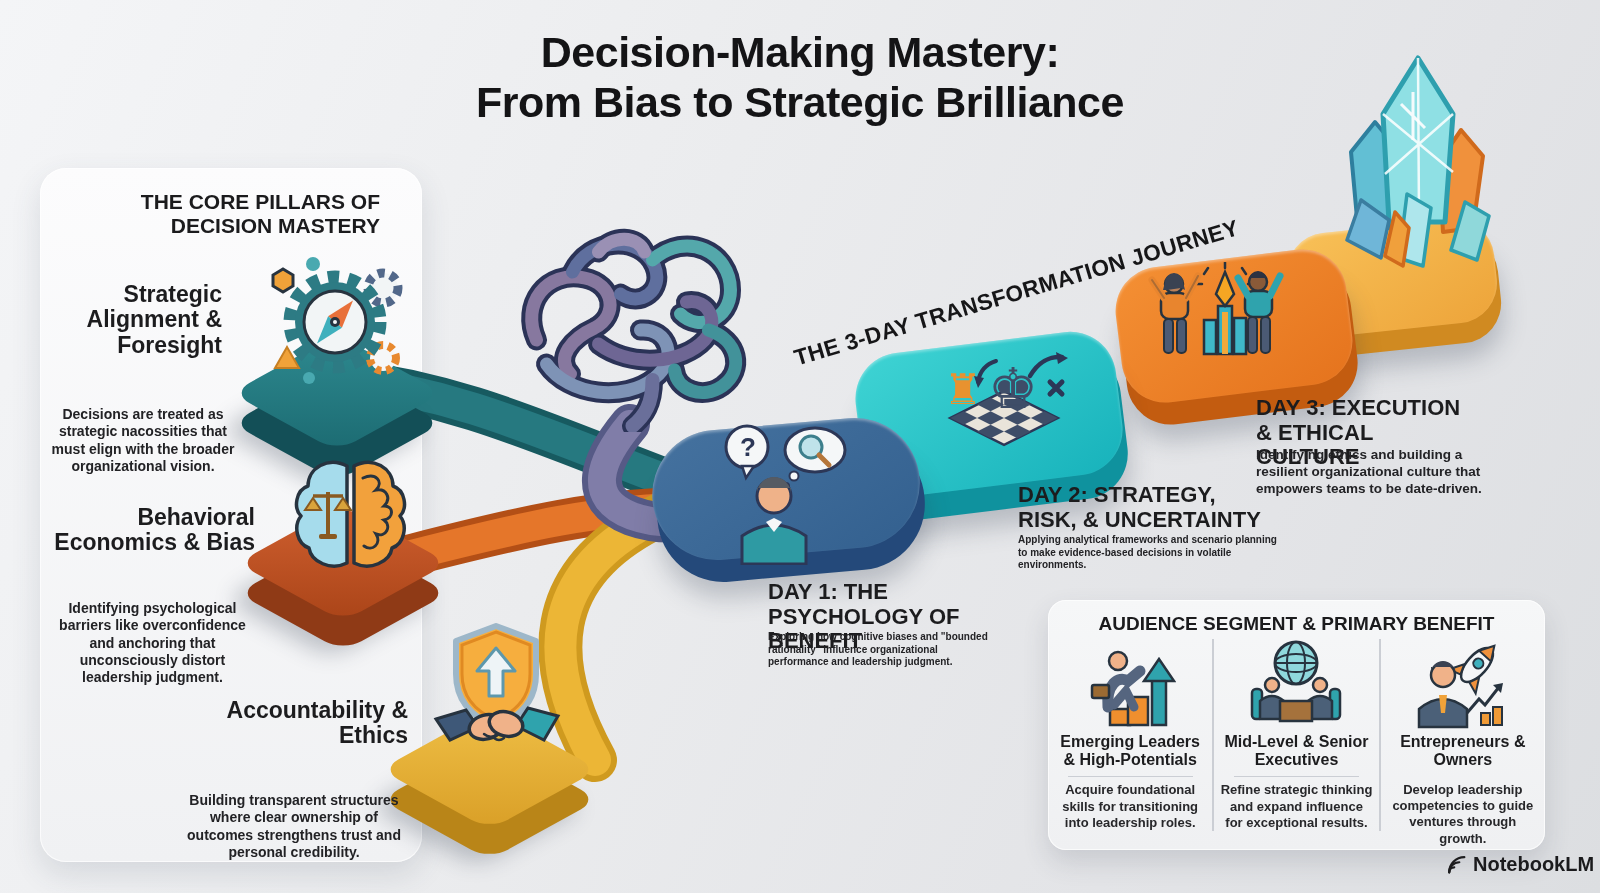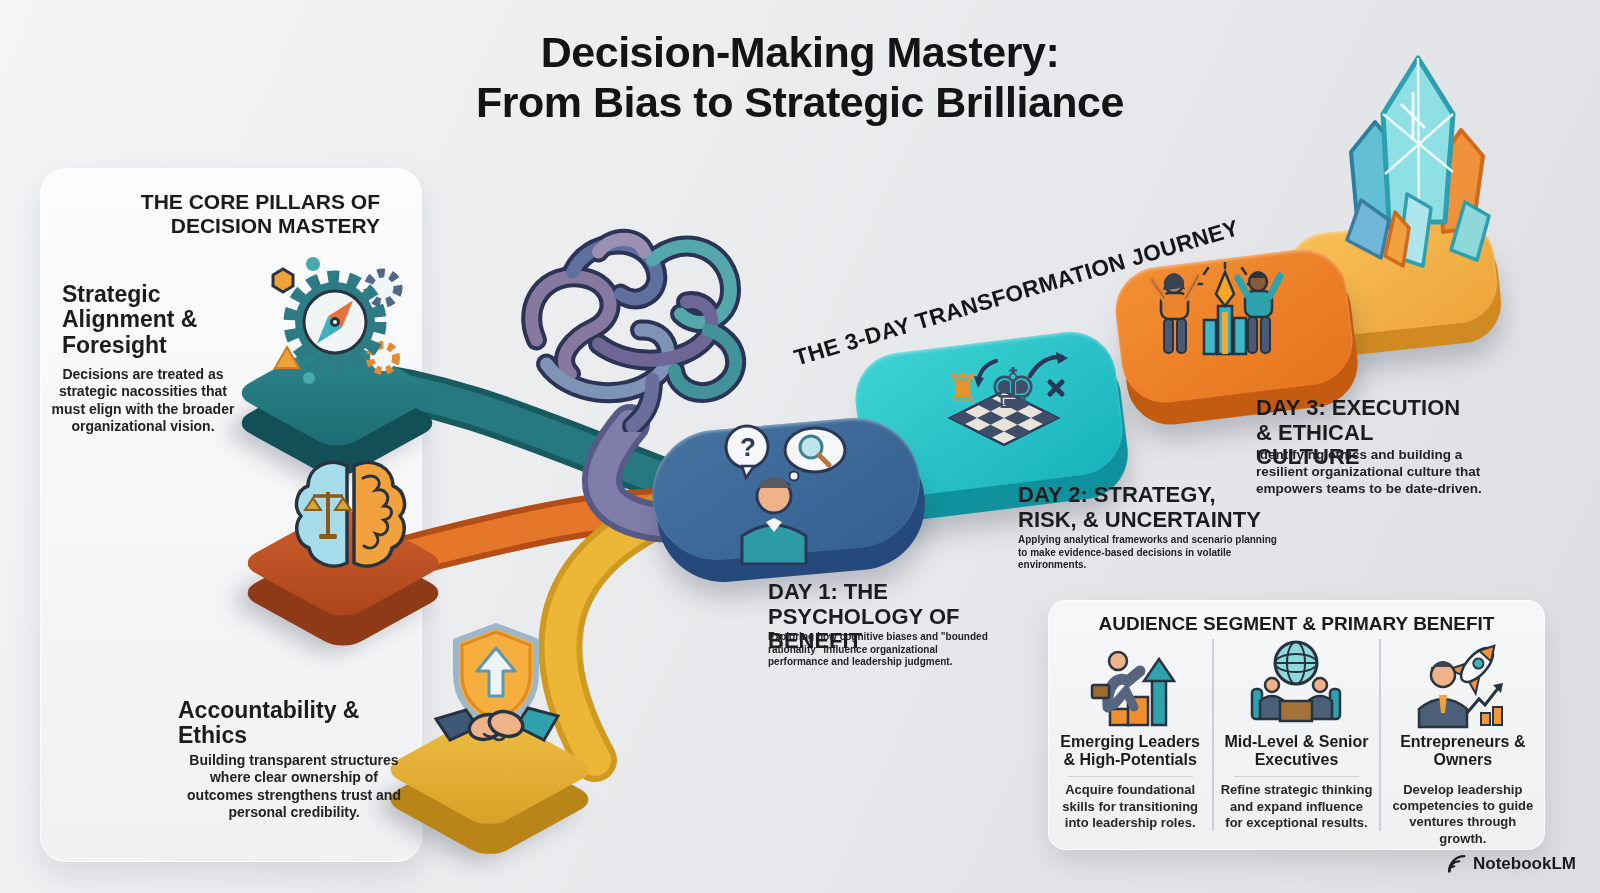--- a/index.html
+++ b/index.html
@@ -11,22 +11,22 @@
   .abs{position:absolute;}
   
   .main-title{left:0;right:0;top:28px;text-align:center;color:#141416;
     font-size:43px;font-weight:700;line-height:1.16;letter-spacing:-0.5px;}
   
   .panel-card{background:linear-gradient(180deg,#fcfcfd,#f0f1f3);
     border-radius:26px;box-shadow:0 12px 30px rgba(60,70,90,.14),0 0 0 1px rgba(255,255,255,.7) inset;}
   .pillars-card{left:40px;top:168px;width:382px;height:694px;}
   .pillars-heading{left:62px;top:190px;width:318px;text-align:right;color:#1b1b1d;
     font-size:21px;font-weight:700;line-height:1.15;}
-  .pillar-title{text-align:left;color:#1c1c1e;font-weight:700;font-size:23px;line-height:1.1;}
-  .pillar-desc{text-align:center;color:#222225;font-weight:600;font-size:14px;line-height:1.24;}
+  .pillar-title{text-align:right;color:#1c1c1e;font-weight:700;font-size:23px;line-height:1.1;}
+  .pillar-desc{text-align:center;color:#222225;font-weight:600;font-size:14px;line-height:1.24;margin-top:40px;}
   
   .diamond{width:150px;height:150px;border-radius:26px;}
   .d-top{transform:scaleY(.55) rotate(45deg);}
   .d-side{transform:translateY(30px) scaleY(.55) rotate(45deg);box-shadow:0 18px 26px rgba(50,60,80,.28);}
   
   .slab-top{box-shadow:0 2px 3px rgba(255,255,255,.35) inset;}
   .slab-side{box-shadow:0 16px 24px rgba(50,60,80,.26);}
   
   .day-title{color:#1c1c1e;font-weight:700;font-size:22px;line-height:1.12;}
   .day-desc{color:#232326;font-weight:600;font-size:10px;line-height:1.26;}
@@ -39,21 +39,21 @@
   .aud-heading{margin:13px 10px 0;text-align:center;color:#1b1b1d;font-size:19px;font-weight:700;}
   .aud-row{display:flex;margin-top:4px;height:192px;}
   .aud-col{flex:1;display:flex;flex-direction:column;align-items:center;padding:0 6px;}
   .aud-col + .aud-col{border-left:2px solid #cbced4;}
   .aud-iconwrap{height:94px;display:flex;align-items:flex-end;justify-content:center;}
   .aud-title{margin-top:4px;text-align:center;color:#1c1c1e;font-size:16px;font-weight:700;line-height:1.12;}
   .aud-hr{width:82%;height:2px;background:#cbced4;margin:7px 0 6px;}
   .aud-benefit{text-align:center;color:#27272a;font-size:13px;font-weight:600;line-height:1.25;}
   
   .watermark{left:1446px;top:853px;display:flex;align-items:center;gap:5px;color:#1b1b1d;
-    font-size:17px;font-weight:700;}
+    font-size:20px;font-weight:700;}
 </style>
 </head>
 <body>
 
 <div class="canvas">
 
   <div class="abs panel-card pillars-card"></div>
 
   <svg class="abs" style="left:0;top:0;" width="1600" height="893" viewBox="0 0 1600 893">
     <path d="M340,380 C470,395 555,440 705,495" fill="none" stroke="#175a60" stroke-width="44" stroke-linecap="round"></path>
@@ -228,20 +228,22 @@
     <path d="M45,74 a17,17 0 0 1 34,0 l0,-6 -34,0 Z" fill="#565b63"></path>
     <path d="M30,144 L30,116 Q62,94 94,116 L94,144 Z" fill="#2e9aa3" stroke="#2c3757" stroke-width="3"></path>
     <polygon points="54,102 62,112 70,102 62,98" fill="#f5f7f8"></polygon>
   </svg>
 
   <div class="abs journey-label" style="left:795px;top:346px;">THE 3-DAY TRANSFORMATION JOURNEY</div>
 
   <div class="abs pillars-heading">THE CORE PILLARS OF DECISION MASTERY</div>
   <div class="abs pillar-title" style="left:62px;top:282px;width:160px;">Strategic Alignment &amp; Foresight</div>
   <div class="abs pillar-desc" style="left:48px;top:366px;width:190px;">Decisions are treated as strategic nacossities that must elign with the broader organizational vision.</div>
+  <div class="abs pillar-title" style="left:50px;top:505px;width:205px;">Behavioral Economics &amp; Bias</div>
+  <div class="abs pillar-desc" style="left:45px;top:560px;width:215px;">Identifying psychological barriers like overconfidence and anchoring that unconsciously distort leadership judgment.</div>
   <div class="abs pillar-title" style="left:178px;top:698px;width:230px;">Accountability &amp; Ethics</div>
   <div class="abs pillar-desc" style="left:175px;top:752px;width:238px;">Building transparent structures where clear ownership of outcomes strengthens trust and personal credibility.</div>
 
   <div class="abs day-title" style="left:768px;top:580px;width:255px;">DAY 1: THE PSYCHOLOGY OF BENEFIT</div>
   <div class="abs day-desc" style="left:768px;top:631px;width:230px;">Exploring how cognitive biases and "bounded rationality" influence organizational performance and leadership judgment.</div>
   <div class="abs day-title" style="left:1018px;top:483px;width:255px;">DAY 2: STRATEGY, RISK, &amp; UNCERTAINTY</div>
   <div class="abs day-desc" style="left:1018px;top:534px;width:262px;">Applying analytical frameworks and scenario planning to make evidence-based decisions in volatile environments.</div>
   <div class="abs day-title" style="left:1256px;top:396px;width:215px;">DAY 3: EXECUTION &amp; ETHICAL CULTURE</div>
   <div class="abs day-desc" style="left:1256px;top:446px;width:250px;font-size:13.5px;">Identifying ethics and building a resilient organizational culture that empowers teams to be date-driven.</div>
 

